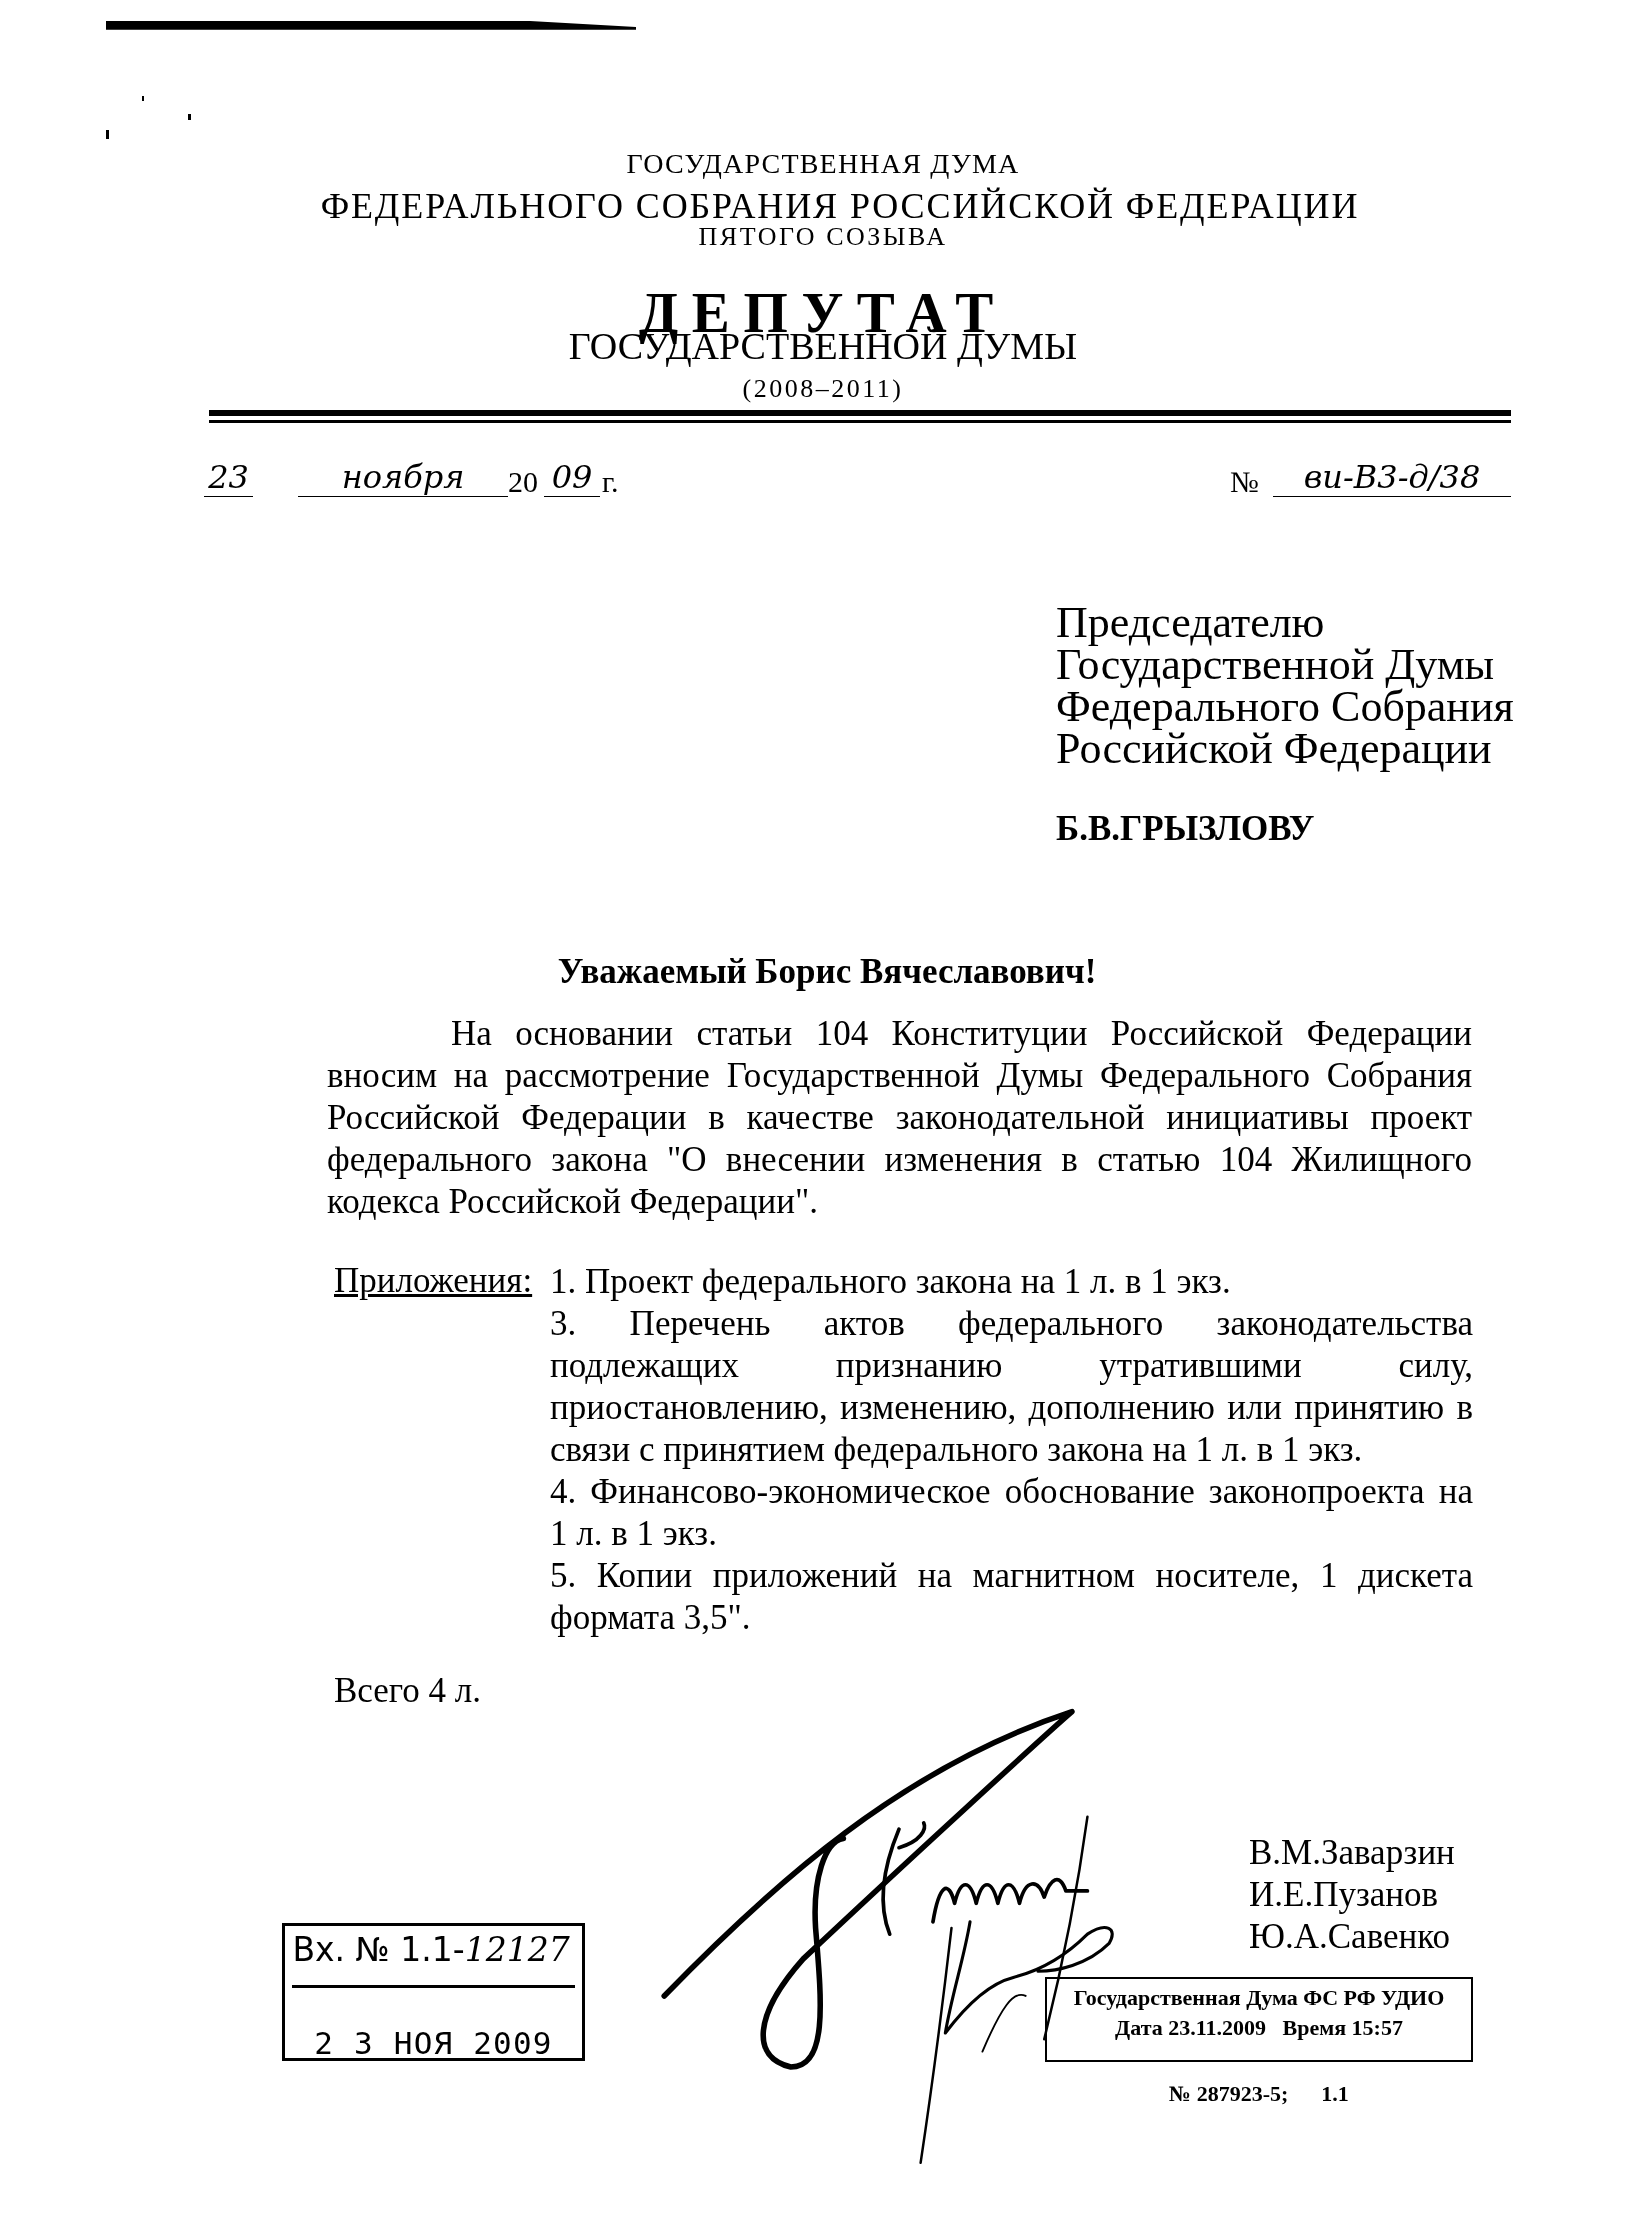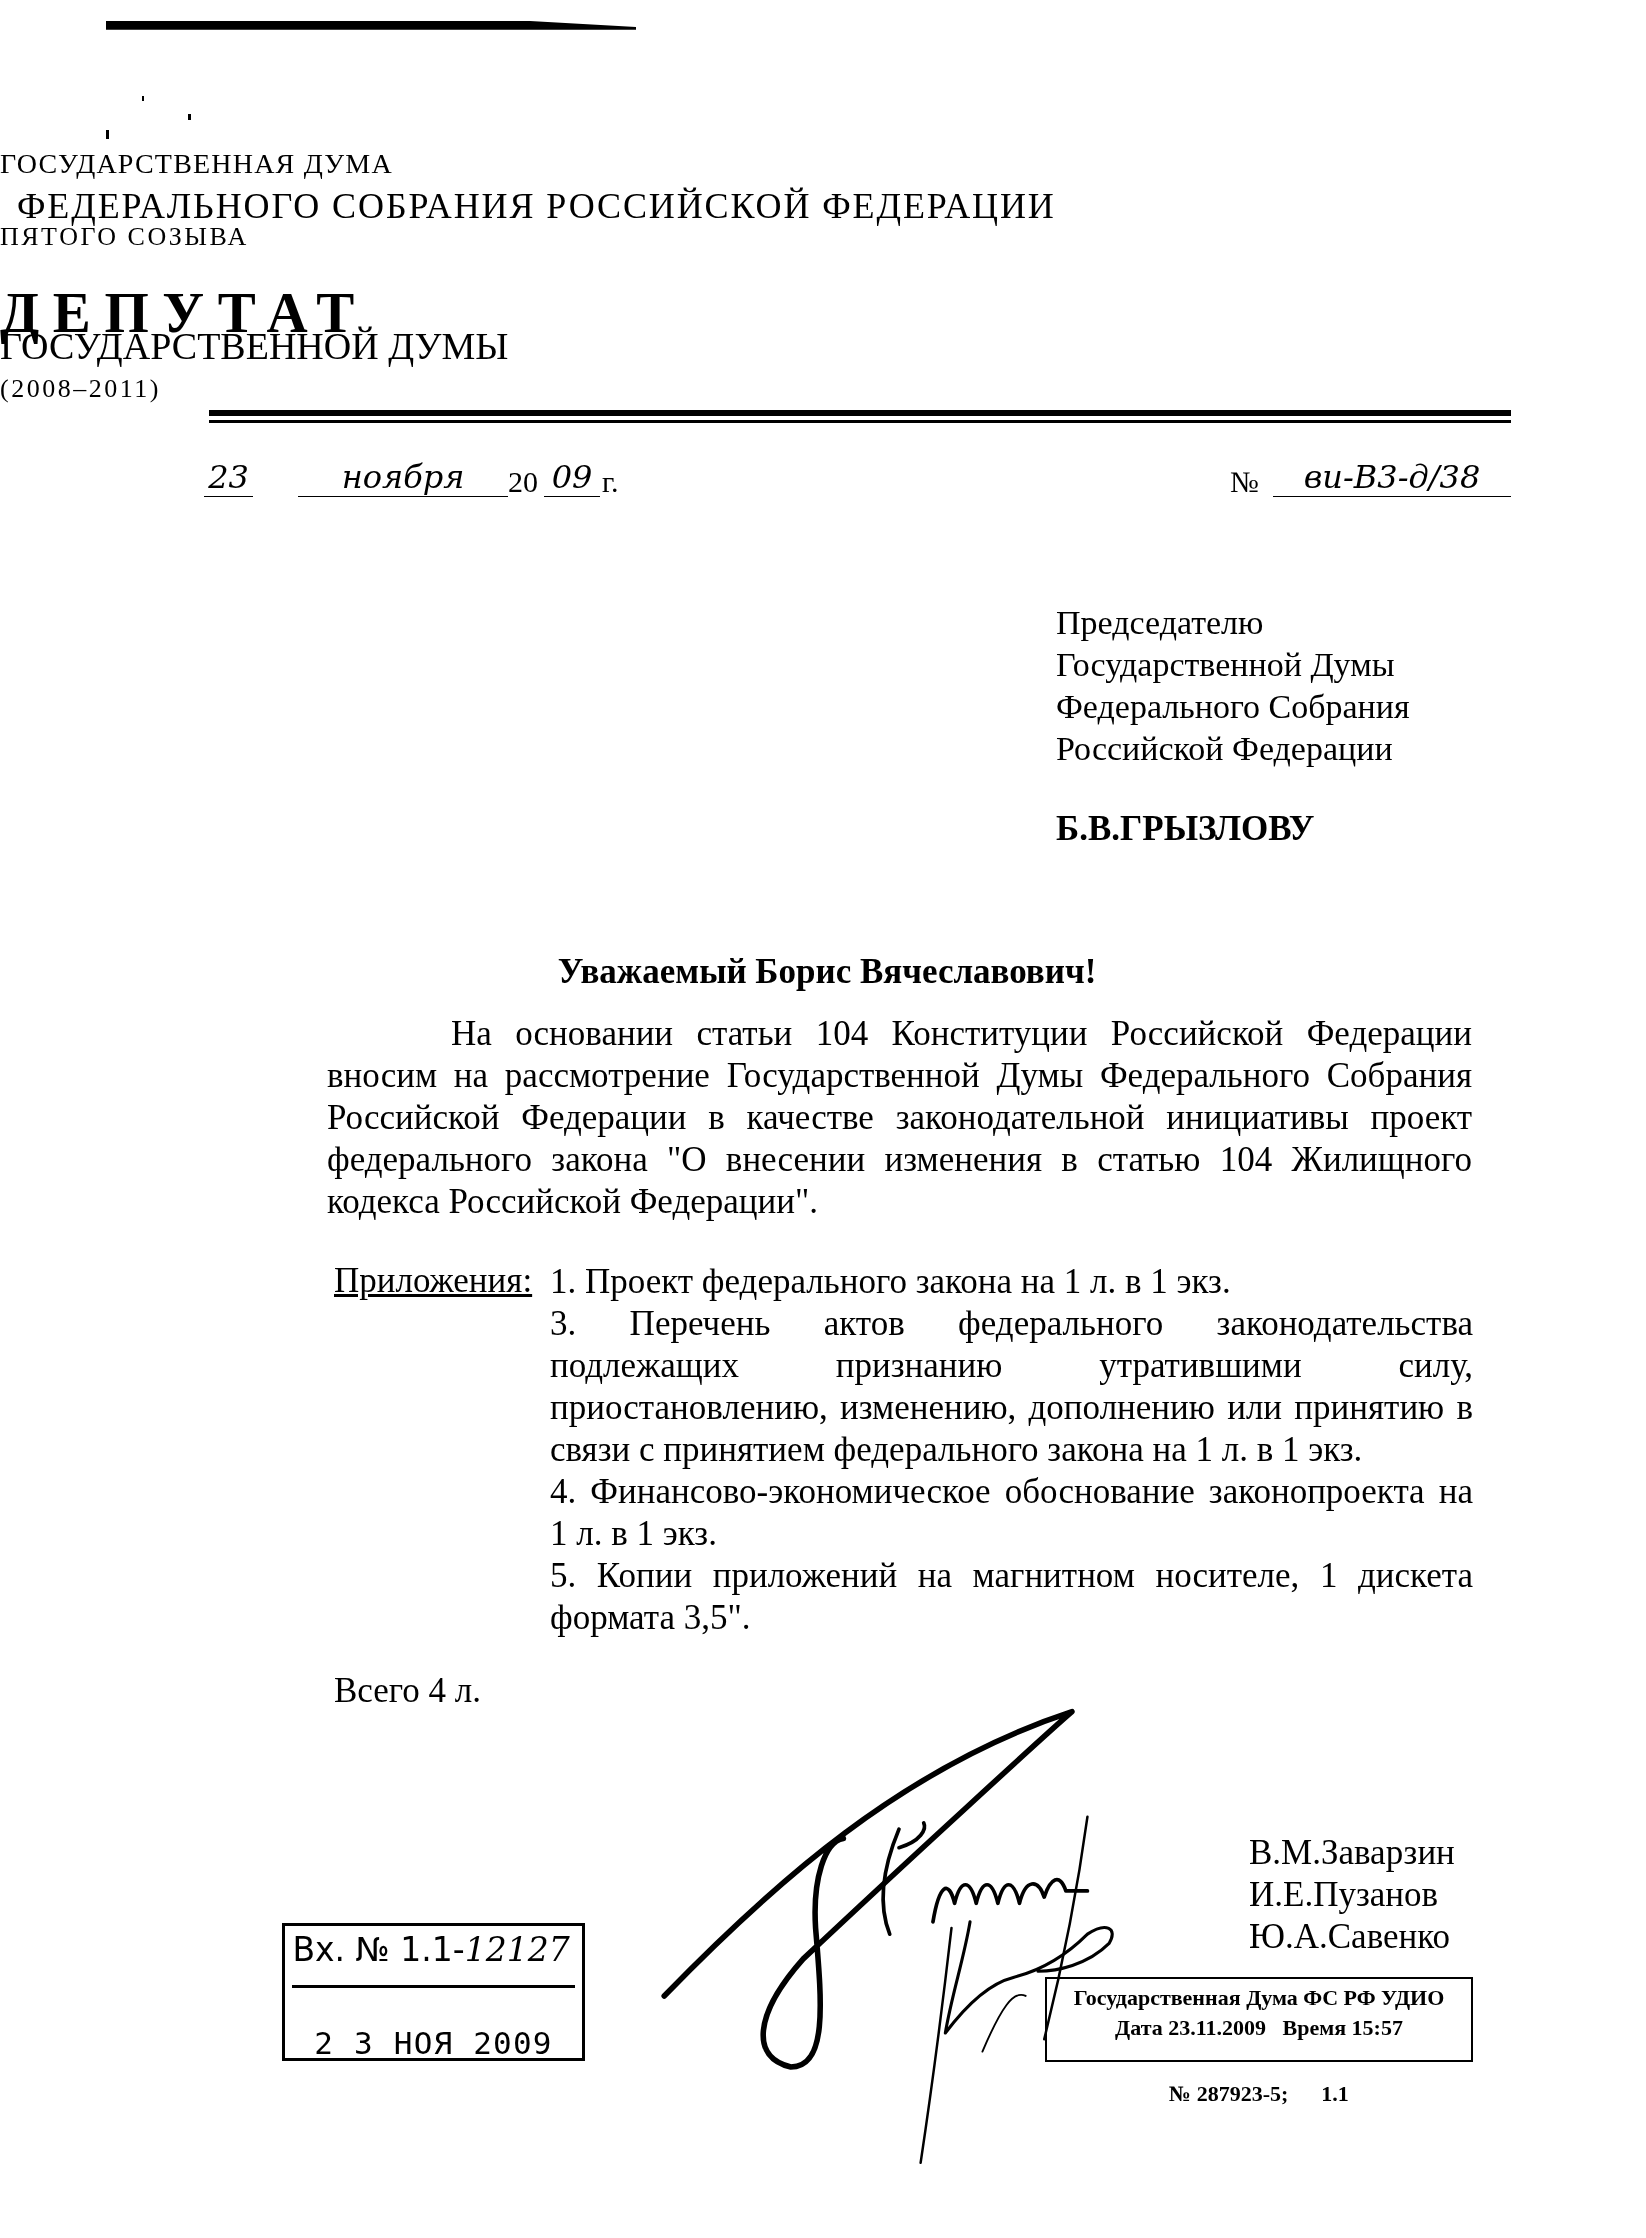--- a/index.html
+++ b/index.html
@@ -2,40 +2,40 @@
 <html style="font-size:10px"><head>
 <meta charset="utf-8">
 <style>
   html, body { margin: 0; padding: 0; background: #ffffff; }
   body { width: 1646px; height: 2239px; position: relative; overflow: hidden;
          font-family: "Liberation Serif", "DejaVu Serif", serif; color: #000; }
   .abs { position: absolute; }
   .topbar { left: 106px; top: 21px; width: 530px; height: 8.7px; background: #000;
             clip-path: polygon(0 0, 80% 0, 100% 70%, 100% 100%, 0 100%); }
   .speck { background:#000; width:2.5px; height:6.2px; }
-  .hdr { left: 0; width: 1646px; margin: 0; }
+  .hdr { left: 0; width: 1646px; text-align: center; margin: 0; }
   .hdr1 { top: 148px; font-size: 28px; letter-spacing: 1.2px; }
   .hdr2 { top: 185px; font-size: 36px; letter-spacing: 1.9px; padding-left: 17px; }
   .hdr3 { top: 222px; font-size: 26px; letter-spacing: 2.5px; }
   .deputat { top: 280px; font-size: 57px; font-weight: bold; letter-spacing: 13.6px; }
   .hdr4 { top: 324px; font-size: 38px; }
   .years { top: 374px; font-size: 26px; letter-spacing: 2.5px; font-family: Liberation Serif, serif; }
   .rule1 { left: 209px; top: 410px; width: 1302px; height: 6.2px; background: #000; }
   .rule2 { left: 209px; top: 420px; width: 1302px; height: 2.5px; background: #000; }
   .hand { font-family: "DejaVu Serif", serif; font-style: italic; font-size: 32px; }
   .uline { display: inline-block; border-bottom: 1.9px solid #000; text-align: center; }
   .date-day { left: 204px; top: 458px; width: 49px; }
   .date-month { left: 298px; top: 458px; width: 210px; }
   .date-y20 { left: 508px; top: 465px; font-size: 30px; }
   .date-yy { left: 544px; top: 458px; width: 56px; }
   .date-g { left: 602px; top: 465px; font-size: 30px; }
   .num-label { left: 1230px; top: 465px; font-size: 30px; }
   .num-val { left: 1273px; top: 458px; width: 238px; }
 
-  .addr { left: 1056px; font-size: 34px; line-height: 42px; }
+  .addr { left: 1056px; font-size: 44px; line-height: 42px; }
   .addr1 { top: 602px; }
   .addressee-name { left: 1056px; top: 809px; font-size: 35px; font-weight: bold; }
 
   .salutation { left: 4px; width: 1646px; text-align: center; top: 952px; font-size: 35px; font-weight: bold; }
   .body { left: 327px; top: 1013px; width: 1145px; font-size: 35px; line-height: 42px; text-align: justify; text-indent: 0; }
   .body p { margin: 0; text-indent: 124px; }
 
   .att-label { left: 334px; top: 1261px; font-size: 35px; text-decoration: underline; }
   .att-list { left: 550px; top: 1261px; width: 923px; font-size: 35px; line-height: 42px; }
   .att-item { text-align: justify; text-align-last: left; margin: 0; }

